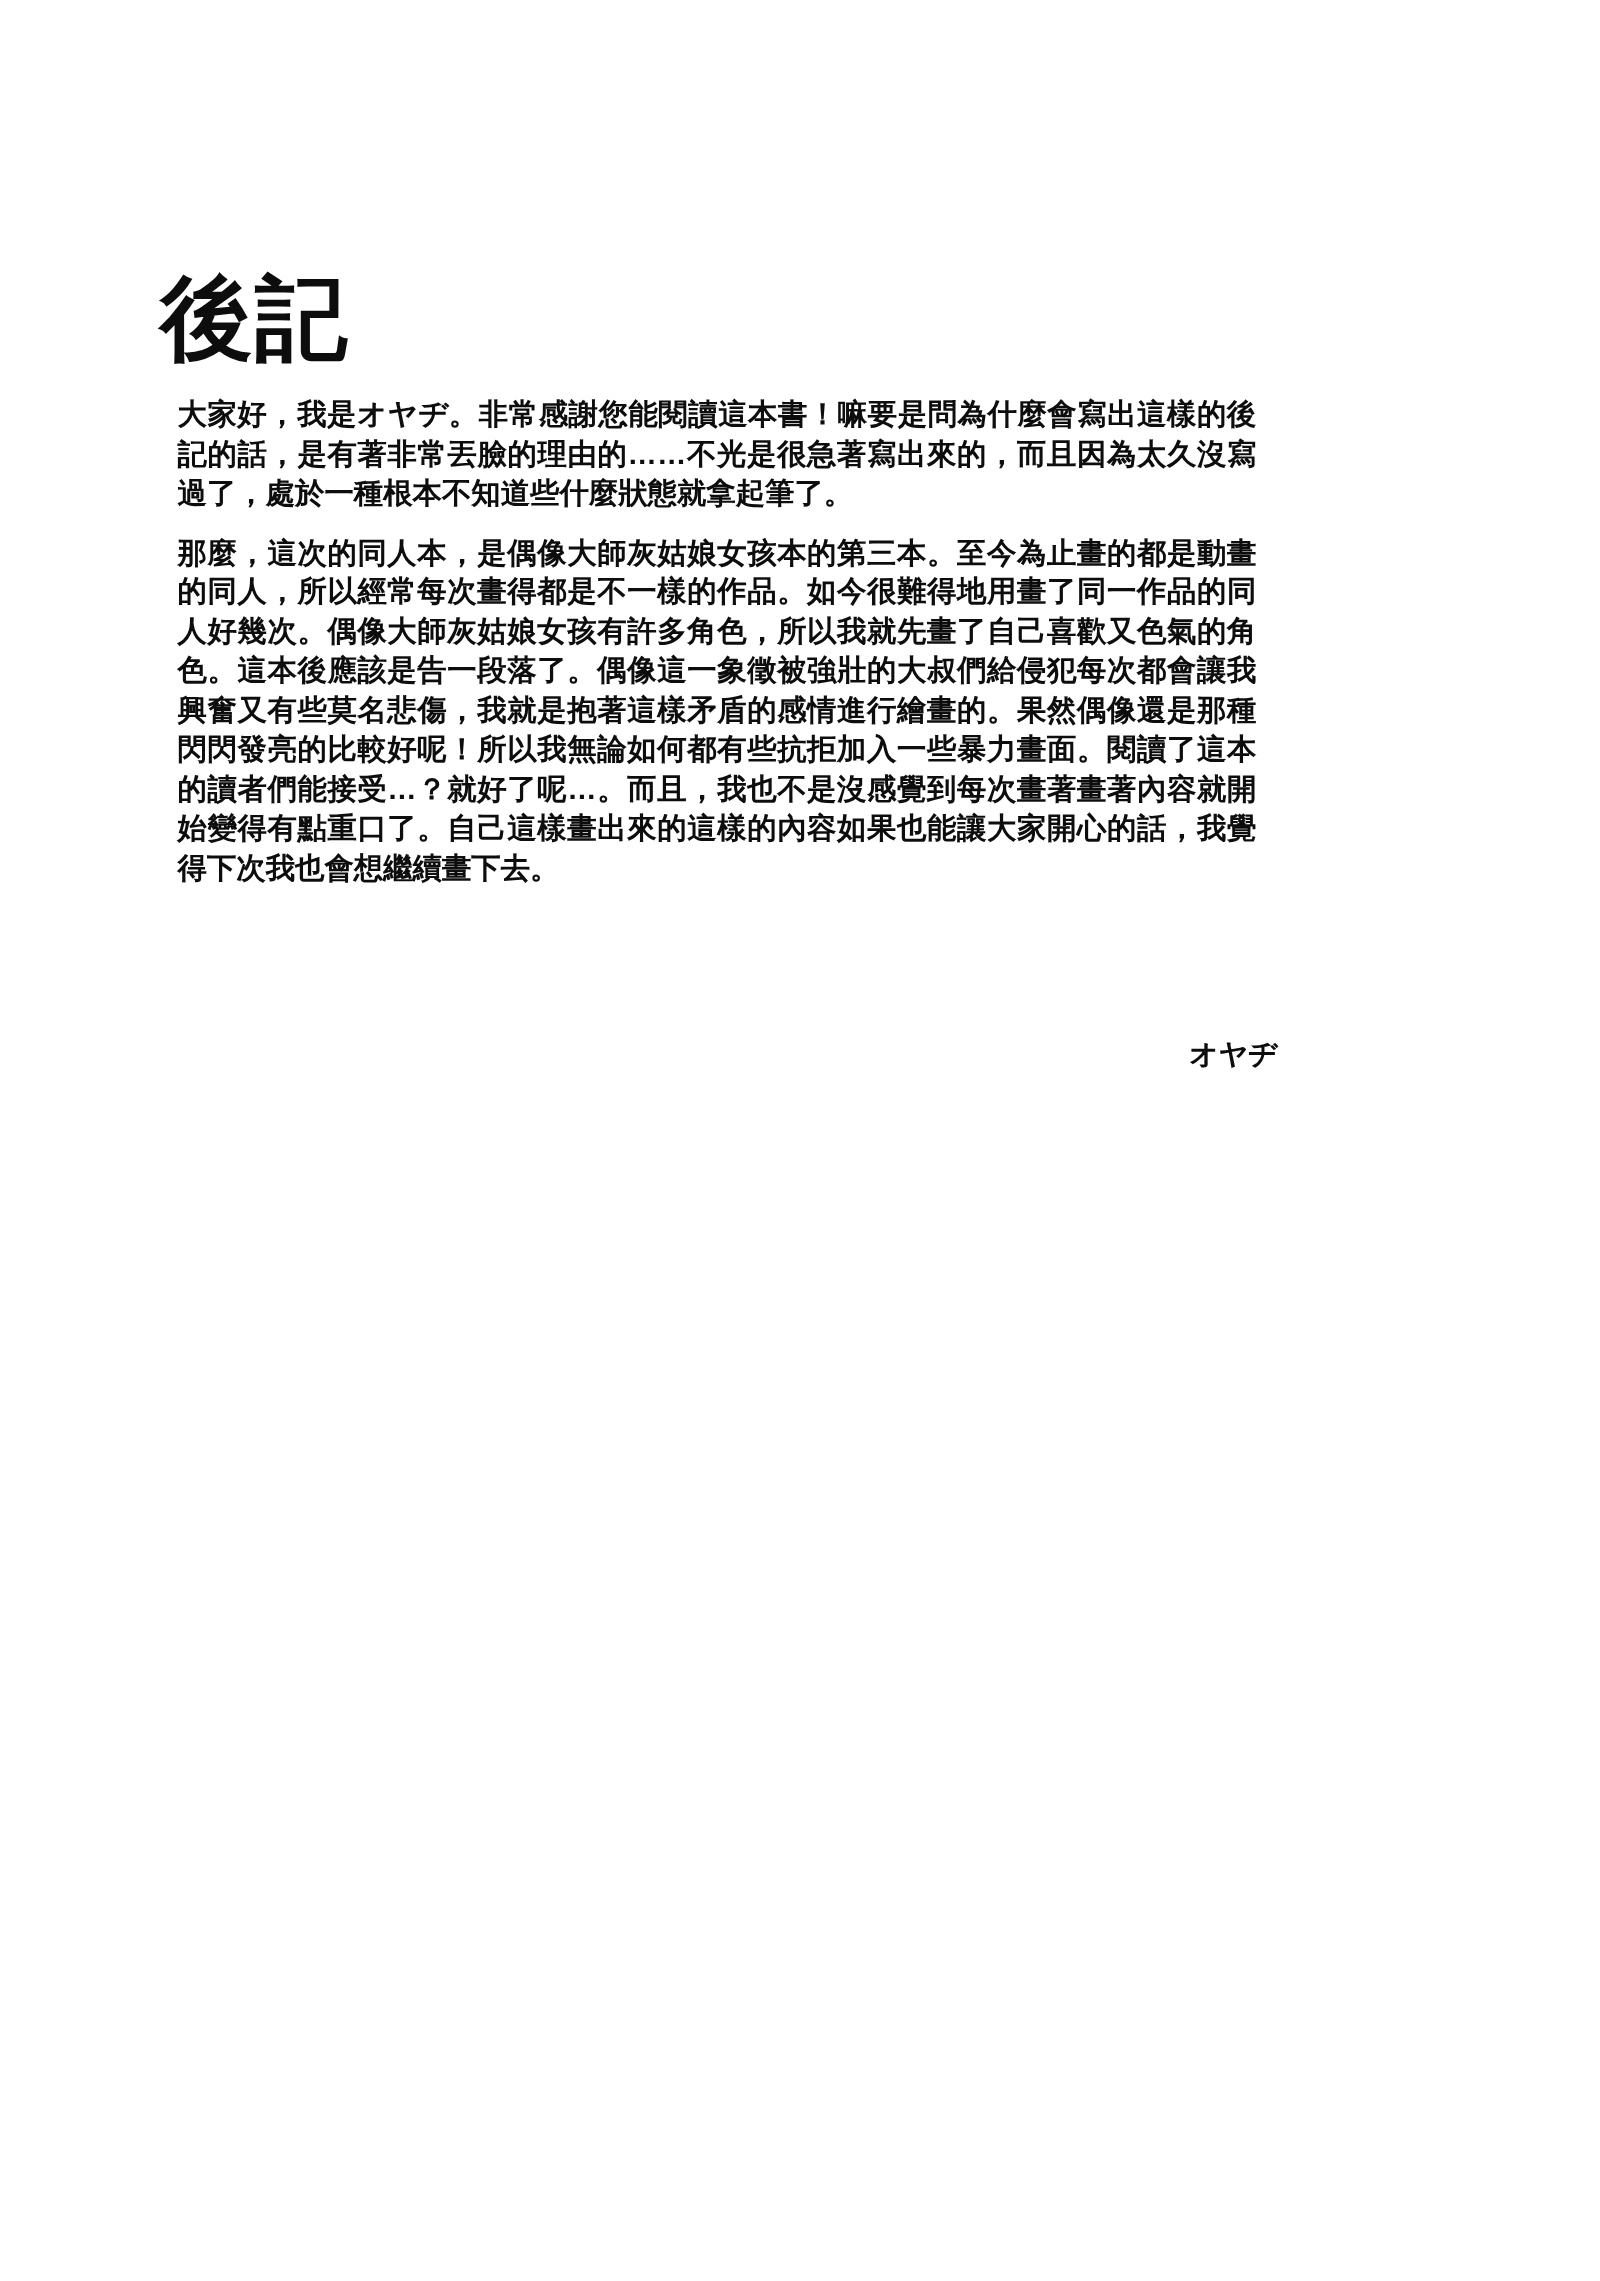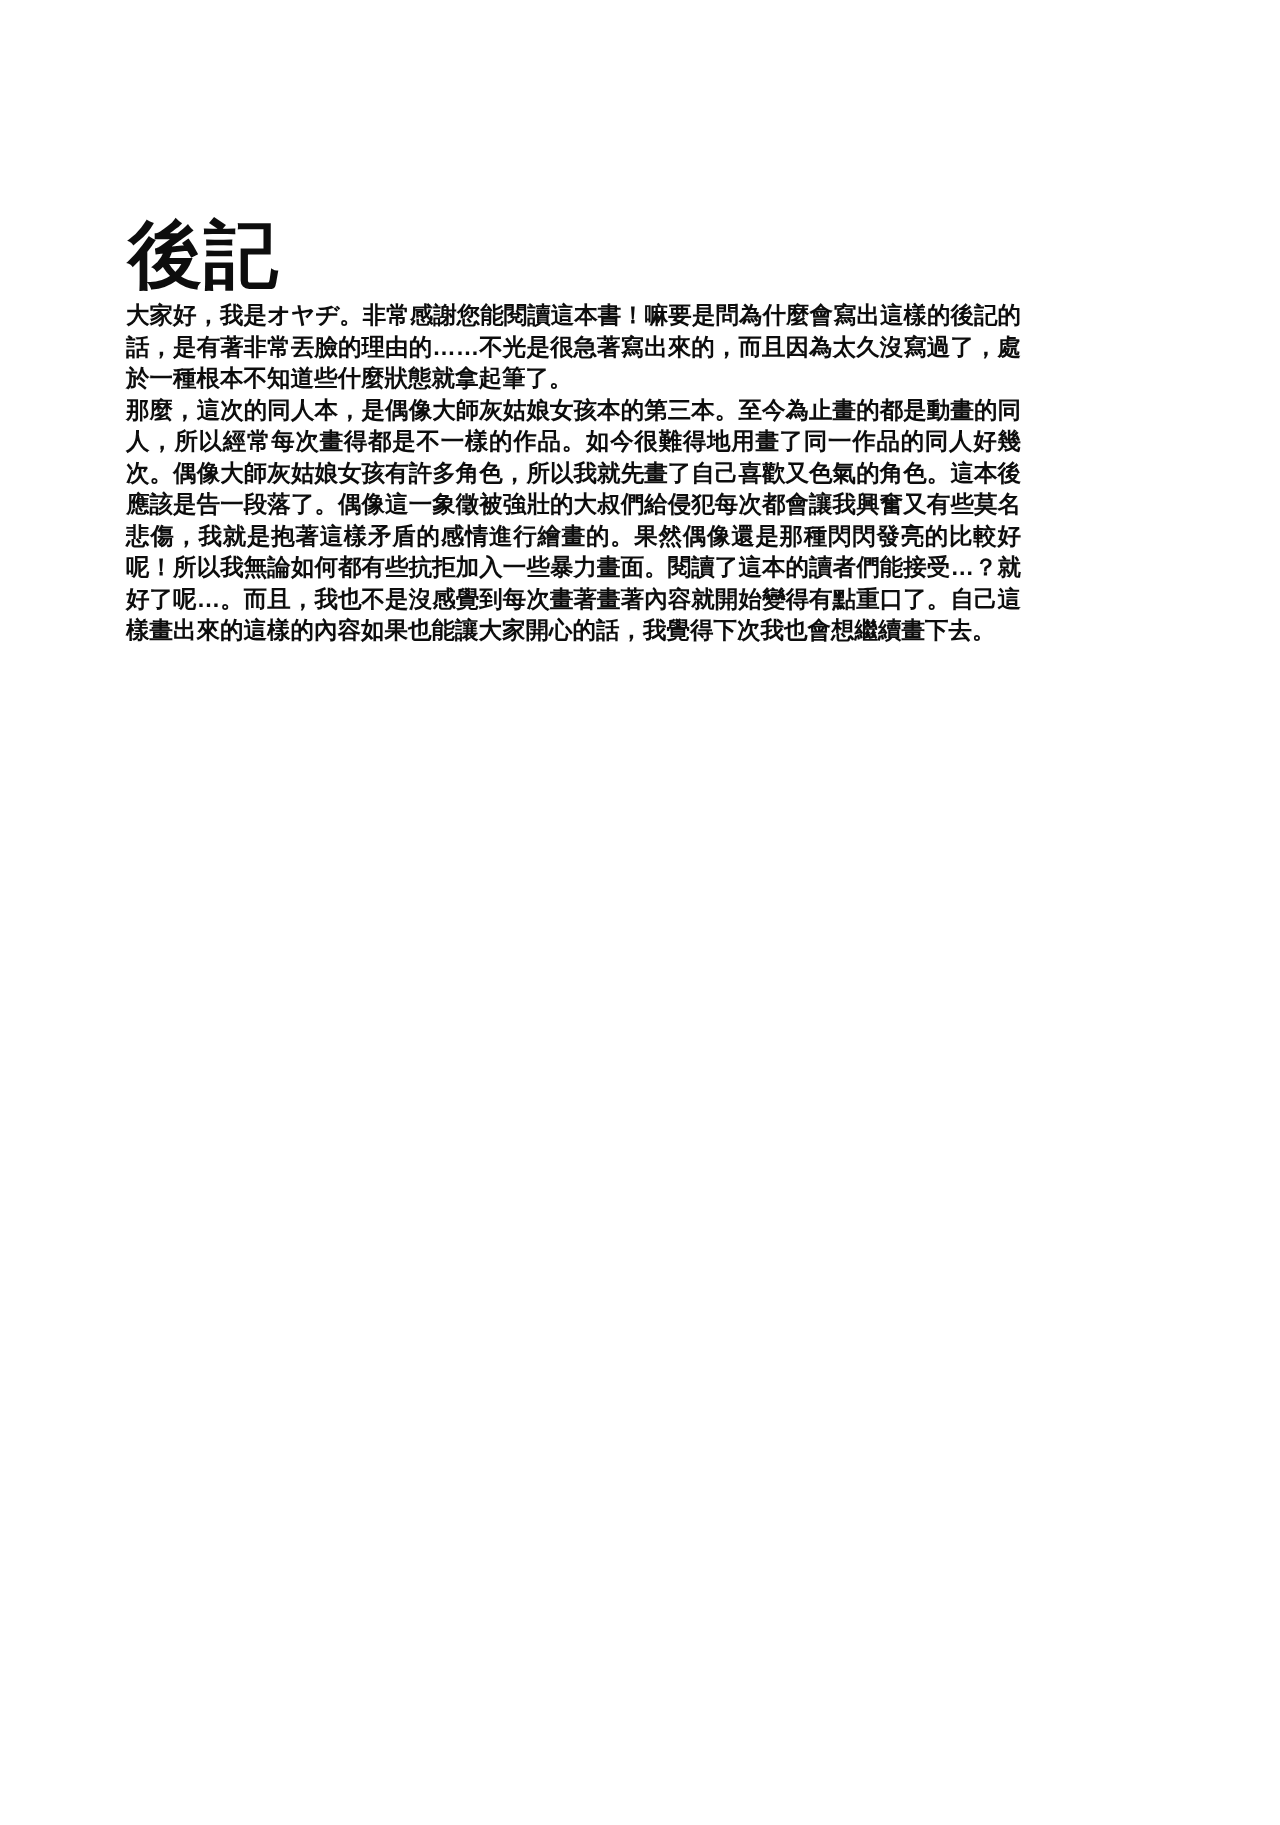--- a/index.html
+++ b/index.html
@@ -40,21 +40,21 @@
     top: 300px;
     width: 895px;
     font-size: 23.5px;
     line-height: 31.5px;
     font-weight: 700;
     color: #0d0d0d;
     text-align: justify;
     text-justify: inter-character;
   }
   .para {
-    margin: 0;
+    margin: 16px;
     padding: 0;
     text-indent: 0;
   }
   .signature {
     position: absolute;
     left: 0;
     top: 828px;
     width: 1022px;
     text-align: right;
     font-size: 23px;
@@ -67,14 +67,15 @@
 
 <div class="page">
 
   <h1 class="title">後記</h1>
 
   <div class="body-text">
     <p class="para">大家好，我是オヤヂ。非常感謝您能閱讀這本書！嘛要是問為什麼會寫出這樣的後記的話，是有著非常丟臉的理由的……不光是很急著寫出來的，而且因為太久沒寫過了，處於一種根本不知道些什麼狀態就拿起筆了。</p>
     <p class="para">那麼，這次的同人本，是偶像大師灰姑娘女孩本的第三本。至今為止畫的都是動畫的同人，所以經常每次畫得都是不一樣的作品。如今很難得地用畫了同一作品的同人好幾次。偶像大師灰姑娘女孩有許多角色，所以我就先畫了自己喜歡又色氣的角色。這本後應該是告一段落了。偶像這一象徵被強壯的大叔們給侵犯每次都會讓我興奮又有些莫名悲傷，我就是抱著這樣矛盾的感情進行繪畫的。果然偶像還是那種閃閃發亮的比較好呢！所以我無論如何都有些抗拒加入一些暴力畫面。閱讀了這本的讀者們能接受…？就好了呢…。而且，我也不是沒感覺到每次畫著畫著內容就開始變得有點重口了。自己這樣畫出來的這樣的內容如果也能讓大家開心的話，我覺得下次我也會想繼續畫下去。</p>
   </div>
 
+  <div class="signature">オヤヂ</div>
 
 </div>
 
 </body></html>

